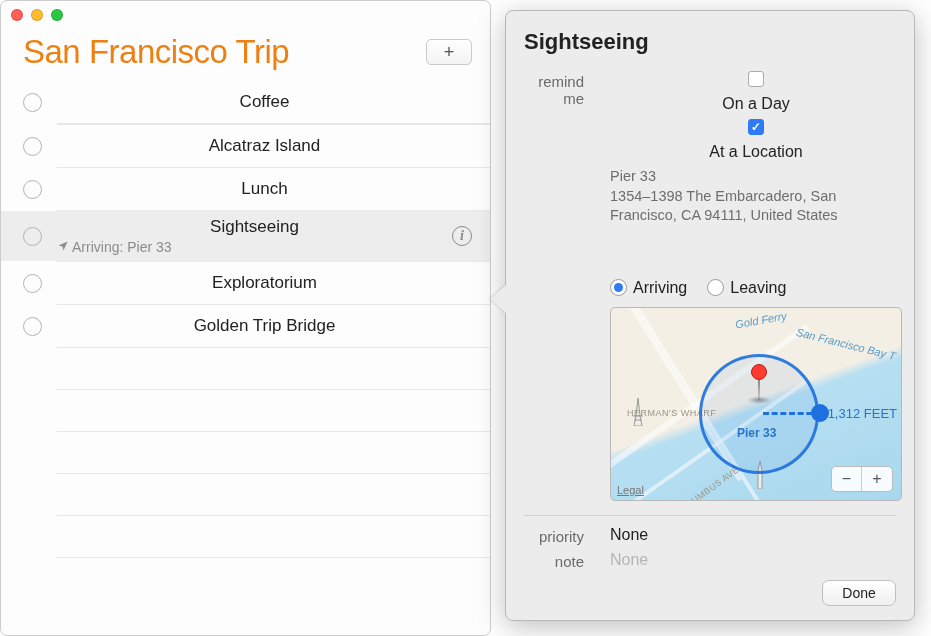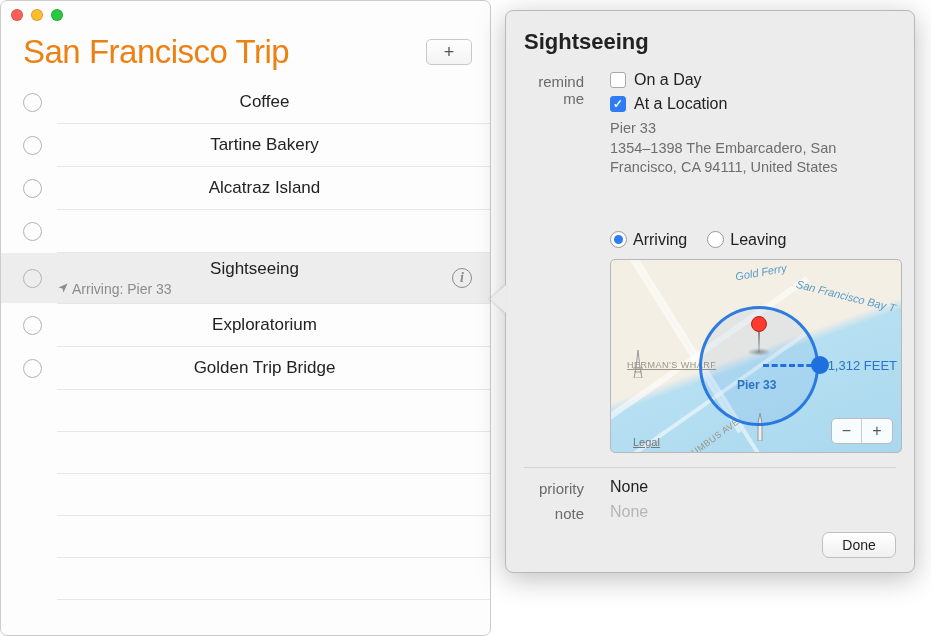--- a/index.html
+++ b/index.html
@@ -153,20 +153,21 @@
       padding-top: 2px;
       flex-shrink: 0;
     }
     .form-body { flex: 1; }
 
     .checkbox-row {
       display: flex;
       align-items: center;
       gap: 8px;
       margin-bottom: 6px;
+      flex-direction: column;
     }
     .checkbox {
       width: 16px; height: 16px;
       border: 1px solid #aaa;
       border-radius: 3px;
       background: #fff;
       flex-shrink: 0;
       display: flex; align-items: center; justify-content: center;
     }
     .checkbox.checked {
@@ -237,21 +238,21 @@
     }
     .wl1 { top: 6px; left: 124px; transform: rotate(-10deg);}
     .wl2 { top: 30px; right: 4px; transform: rotate(14deg);}
     .land-label {
       position: absolute;
       color: #9b9587;
       font-size: 9px;
       text-transform: uppercase;
       letter-spacing: 0.5px;
     }
-    .ll1 { top: 100px; left: 16px; text-decoration: underline; }
+    .ll1 { top: 100px; left: 16px; }
     .ll2 { bottom: 4px; left: 58px; transform: rotate(-36deg);}
     .geofence {
       position: absolute;
       top: 46px; left: 88px;
       width: 120px; height: 120px;
       border: 3px solid rgba(29,112,222,0.9);
       border-radius: 50%;
       background: rgba(29,112,222,0.08);
     }
     .geofence-dash {
@@ -299,21 +300,21 @@
     .radius-label {
       position: absolute;
       top: 98px; right: 4px;
       font-size: 13px;
       font-weight: 400;
       color: #2a74c7;
       background: rgba(255,255,255,0);
     }
     .legal {
       position: absolute;
-      bottom: 4px; left: 22px;
+      bottom: 4px; left: 6px;
       font-size: 11px;
       color: #777;
       text-decoration: underline;
     }
     .zoom-controls {
       position: absolute;
       bottom: 8px; right: 8px;
       display: flex;
       border: 1px solid #bbb;
       border-radius: 5px;
@@ -373,38 +374,35 @@
     <div class="items">
 
       <div class="item-row">
         <div class="circle"></div>
         <div class="item-text">
             <div class="item-label">Coffee</div>
           </div>
       </div>
       <hr class="divider">
 
-      <div class="item-row">
-        <div class="circle"></div>
-        <div class="item-text">
-            <div class="item-label">Tartine Bakery</div>
-          </div>
-      </div>
       <hr class="divider">
 
       <div class="item-row">
         <div class="circle"></div>
         <div class="item-text">
             <div class="item-label">Alcatraz Island</div>
           </div>
       </div>
       <hr class="divider">
 
       <div class="item-row">
         <div class="circle"></div>
+        <div class="item-text">
+            <div class="item-label">Lunch</div>
+          </div>
       </div>
       <hr class="divider">
 
       <div class="item-row selected">
         <div class="circle"></div>
         <div class="item-text">
           <div class="item-label">Sightseeing</div>
           <div class="item-sub">
             <span class="nav-arrow">
               <svg width="12" height="12" viewBox="0 0 24 24" fill="#8c8c8c">

